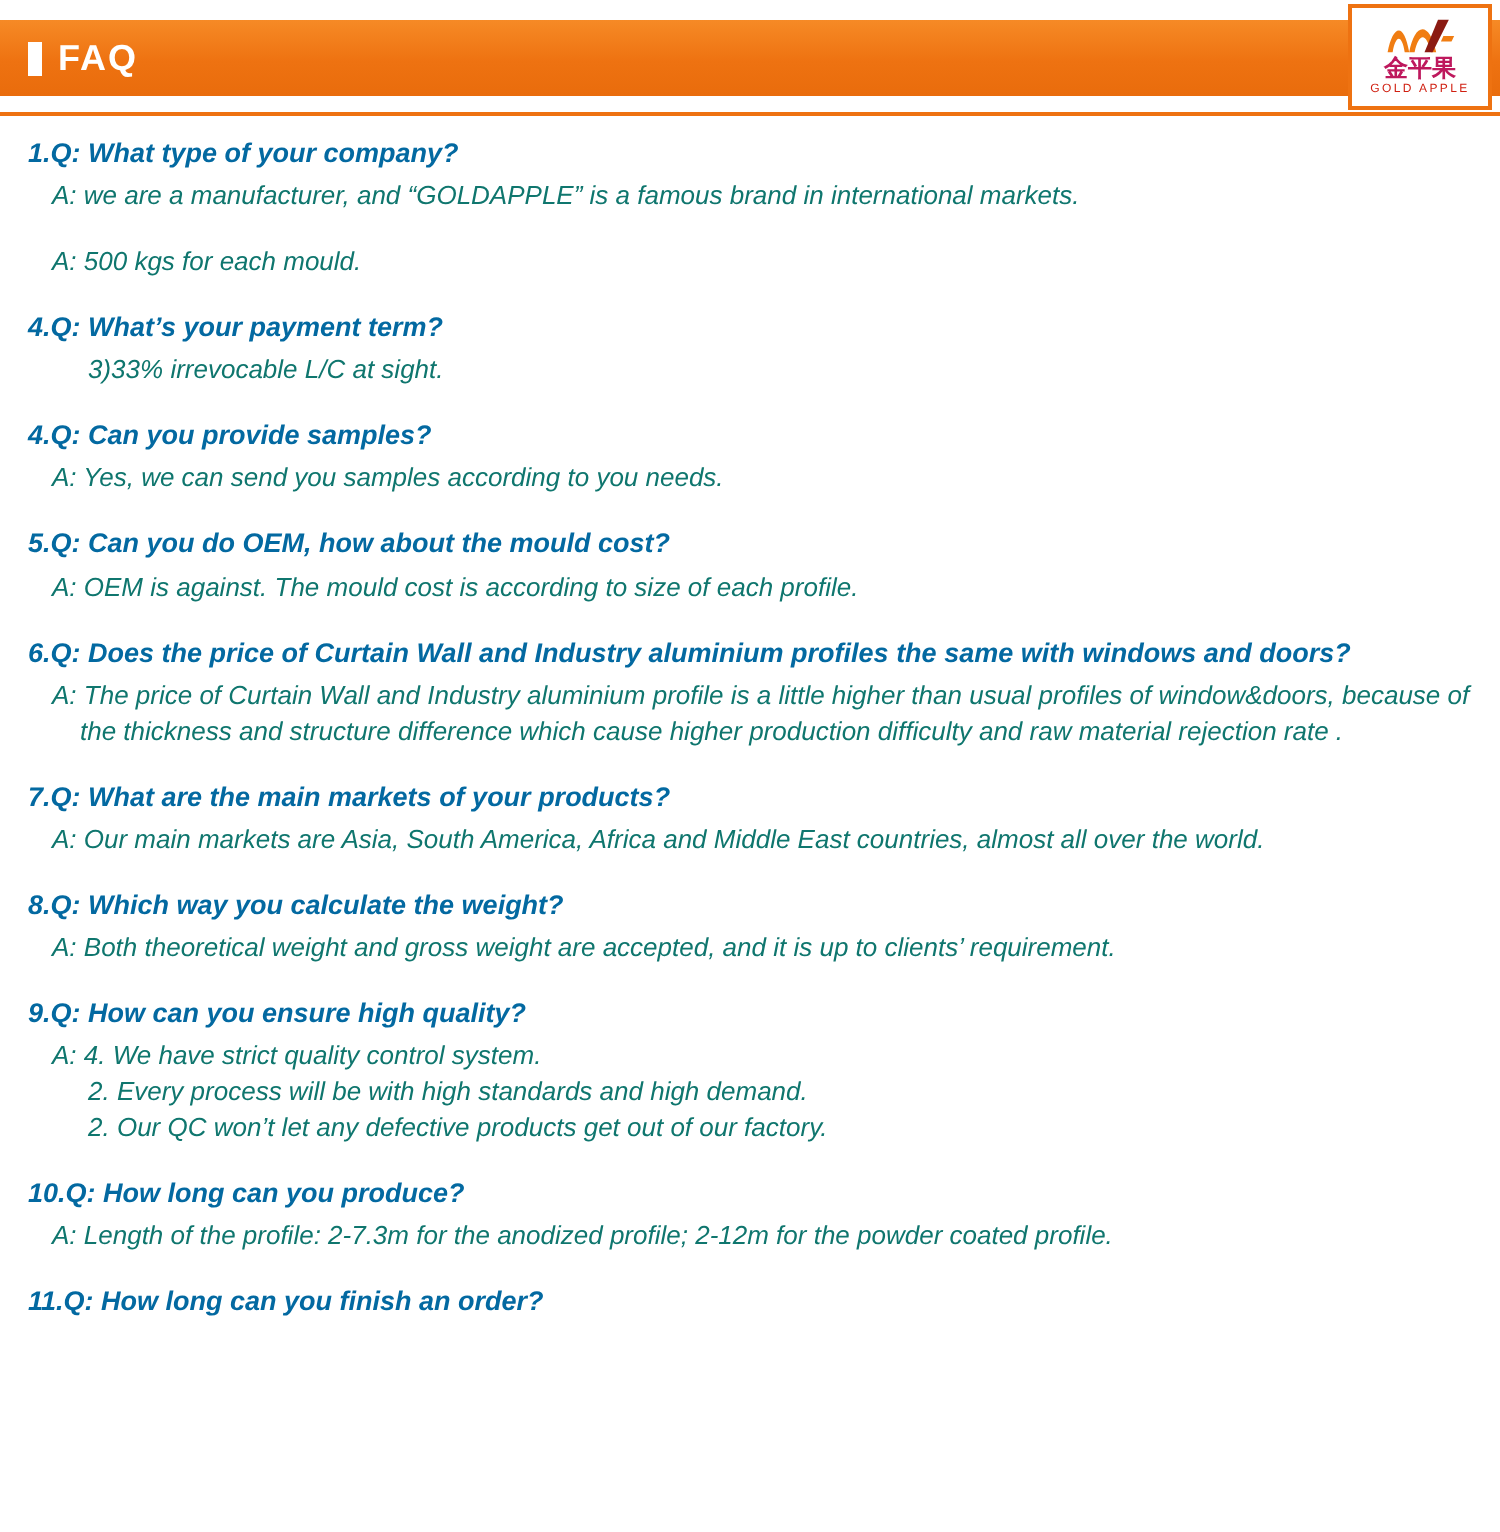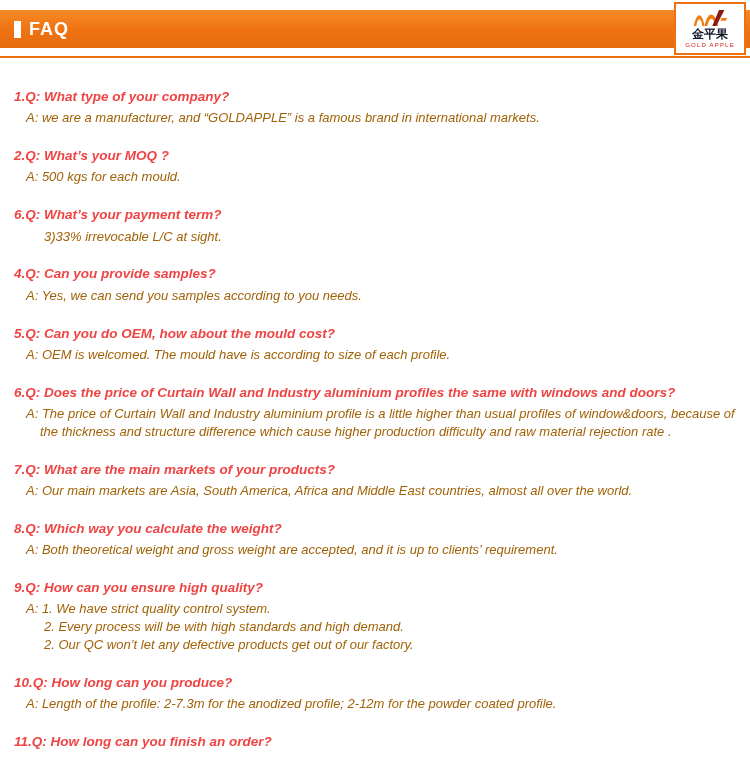--- a/index.html
+++ b/index.html
@@ -66,49 +66,48 @@
     z-index: 2;
   }
   .logo-mark {
     width: 38px;
     height: 18px;
     display: block;
   }
   .logo-cn {
     font-size: 12px;
     font-weight: bold;
-    color: #0f172a;
+    color: #be185d;
     line-height: 1.05;
     font-style: normal;
   }
   .logo-en {
     font-size: 6px;
     color: #d01f10;
     letter-spacing: 1.2px;
     line-height: 1;
     font-style: normal;
   }
   
   .faq-main {
     padding: 10px 14px 0 14px;
   }
   .faq-item {
     margin-bottom: 15px;
   }
   .question {
-    color: #ef4444;
+    color: #0369a1;
     font-weight: bold;
     font-style: italic;
     font-size: 13.5px;
     line-height: 1.35;
     margin-bottom: 3px;
-    margin-top: 20px;
   }
   .answer-line {
-    color: #a16207;
+    color: #0f766e;
     font-style: italic;
     font-size: 13px;
     line-height: 1.38;
   }
   .answer-line.first {
     padding-left: 26px;
     text-indent: -14px;
   }
   .answer-line.cont {
     padding-left: 30px;
@@ -140,44 +139,43 @@
 
   <div class="faq-main">
   <div class="faq-item">
     <div class="question">1.Q: What type of your company?</div>
     <div class="answers">
           <div class="answer-line first">A: we are a manufacturer, and “GOLDAPPLE” is a famous brand in international markets.</div>
         </div>
   </div>
 
   <div class="faq-item">
-    <div class="question">2.Q: What’s your MOQ ?</div>
     <div class="answers">
           <div class="answer-line first">A: 500 kgs for each mould.</div>
         </div>
   </div>
 
   <div class="faq-item">
-    <div class="question">6.Q: What’s your payment term?</div>
+    <div class="question">4.Q: What’s your payment term?</div>
     <div class="answers">
           <div class="answer-line cont">3)33% irrevocable L/C at sight.</div>
         </div>
   </div>
 
   <div class="faq-item">
     <div class="question">4.Q: Can you provide samples?</div>
     <div class="answers">
           <div class="answer-line first">A: Yes, we can send you samples according to you needs.</div>
         </div>
   </div>
 
   <div class="faq-item">
     <div class="question">5.Q: Can you do OEM, how about the mould cost?</div>
     <div class="answers">
-          <div class="answer-line first">A: OEM is welcomed. The mould have is according to size of each profile.</div>
+          <div class="answer-line first">A: OEM is against. The mould cost is according to size of each profile.</div>
         </div>
   </div>
 
   <div class="faq-item">
     <div class="question">6.Q: Does the price of Curtain Wall and Industry aluminium profiles the same with windows and doors?</div>
     <div class="answers">
           <div class="answer-line first">A: The price of Curtain Wall and Industry aluminium profile is a little higher than usual profiles of window&amp;doors, because of the thickness and structure difference which cause higher production difficulty and raw material rejection rate .</div>
         </div>
   </div>
 
@@ -191,21 +189,21 @@
   <div class="faq-item">
     <div class="question">8.Q: Which way you calculate the weight?</div>
     <div class="answers">
           <div class="answer-line first">A: Both theoretical weight and gross weight are accepted, and it is up to clients’ requirement.</div>
         </div>
   </div>
 
   <div class="faq-item">
     <div class="question">9.Q: How can you ensure high quality?</div>
     <div class="answers">
-          <div class="answer-line first">A: 1. We have strict quality control system.</div>
+          <div class="answer-line first">A: 4. We have strict quality control system.</div>
           <div class="answer-line cont">2. Every process will be with high standards and high demand.</div>
           <div class="answer-line cont">2. Our QC won’t let any defective products get out of our factory.</div>
         </div>
   </div>
 
   <div class="faq-item">
     <div class="question">10.Q: How long can you produce?</div>
     <div class="answers">
           <div class="answer-line first">A: Length of the profile: 2-7.3m for the anodized profile; 2-12m for the powder coated profile.</div>
         </div>

